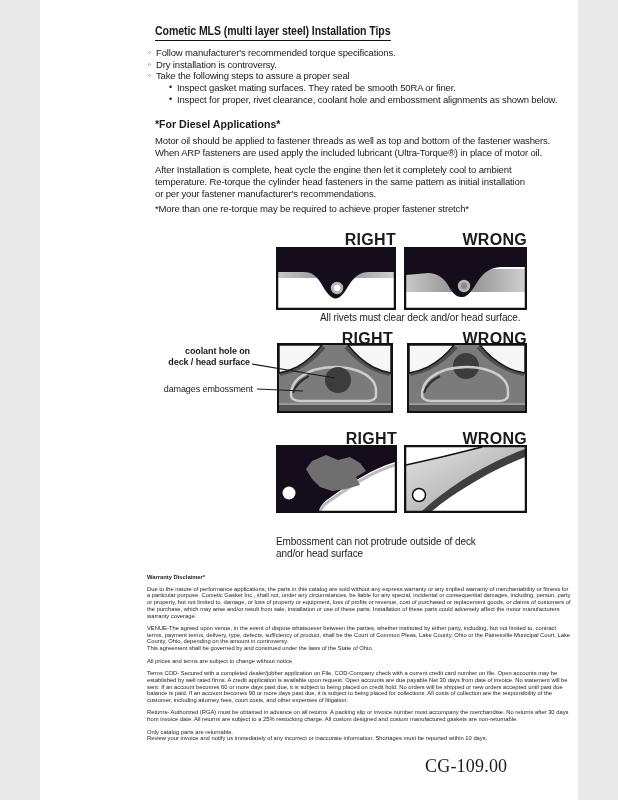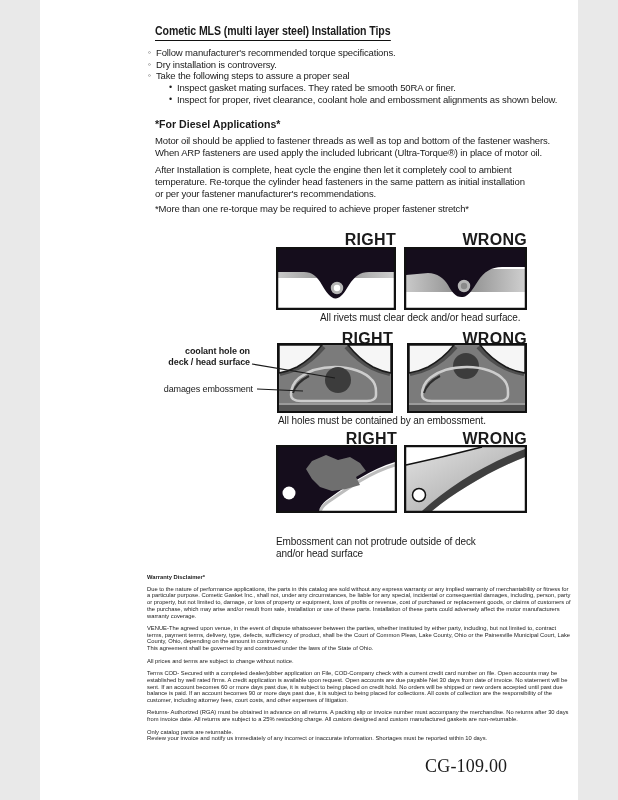--- a/index.html
+++ b/index.html
@@ -143,21 +143,20 @@
     <path d="M2,2 H47 C40,11 30,19 21,24 C15,27 8,29 2,30 Z" fill="#f6f6f6" stroke="#1a1a1a" stroke-width="1.5"></path>
     <path d="M118,2 H73 C80,11 90,19 99,24 C105,27 112,29 118,30 Z" fill="#f6f6f6" stroke="#1a1a1a" stroke-width="1.5"></path>
     <circle cx="59" cy="23" r="13" fill="#3c3c3c"></circle>
     <path d="M15,52 C15,46 17,40 23,35 C33,27 46,24 60,24 C76,24 90,29 97,37 C100,40 101,44 101,49 L101,52 C101,56 97,58 92,58 H25 C19,58 15,56 15,52 Z" fill="none" stroke="#cdcdcd" stroke-width="2.5"></path>
     <path d="M17,50 C19,43 25,37 33,33" stroke="#2e2e2e" stroke-width="2" fill="none"></path>
     <rect x="2" y="60" width="116" height="2" fill="#9b9b9b"></rect>
     <rect x="2" y="62" width="116" height="6" fill="#555555"></rect>
     <rect x="1" y="1" width="118" height="68" fill="none" stroke="#111111" stroke-width="2"></rect>
   </svg>
 
-  <div class="abs fig-caption" style="left:238px;top:415px;">All holes must be contained by an embossment.</div>
 
   <div class="abs fig-label" style="left:236px;top:430px;width:121px;">RIGHT</div>
   <div class="abs fig-label" style="left:364px;top:430px;width:123px;">WRONG</div>
 
   <svg class="abs diagram" style="left:236px;top:445px;" width="121" height="68" viewBox="0 0 121 68">
     <rect x="1" y="1" width="119" height="66" fill="#ffffff"></rect>
     <path d="M119,20 C95,27 72,43 55,55 C47,60 45,63 44,67" stroke="#bdbdbd" stroke-width="3" fill="none"></path>
     <path d="M2,2 H119 V17 C95,24 72,40 55,52 C46,58 44,62 43,66 L2,66 Z" fill="#150d1c"></path>
     <path d="M36,16 L50,10 L62,15 L74,12 L84,18 L90,26 L80,32 L84,40 L70,44 L56,46 L44,42 L36,34 L30,24 Z" fill="#6f6f6f"></path>
     <circle cx="13" cy="48" r="6.5" fill="#ffffff"></circle>

